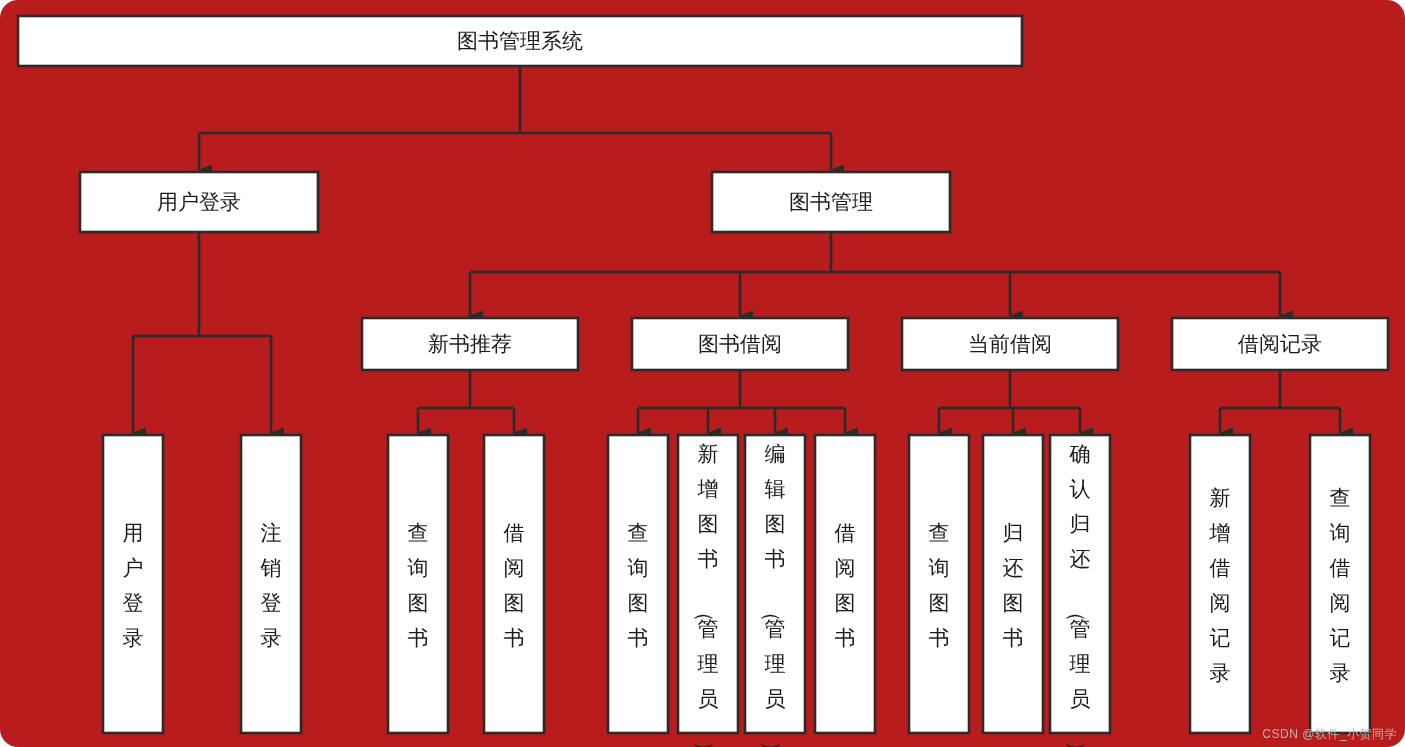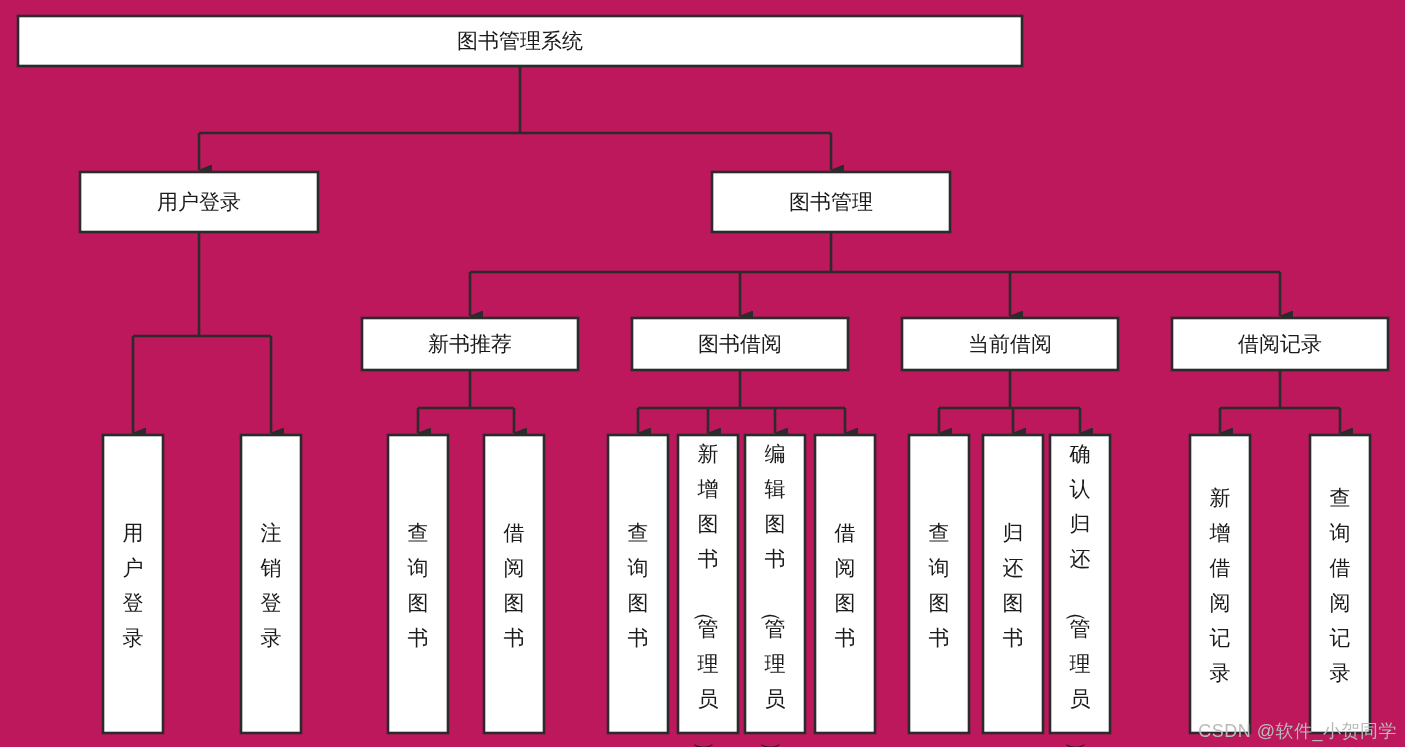--- a/index.html
+++ b/index.html
@@ -4,22 +4,23 @@
 <style>
   html,body{margin:0;padding:0;background:#ffffff;}
   body{
     font-family:"Liberation Sans","DejaVu Sans",sans-serif;
     -webkit-font-smoothing:antialiased;
   }
   #stage{
     position:relative;
     width:1405px;
     height:747px;
-    background:#be185d;
+    background:#b91c1c;
     overflow:hidden;
+    border-radius:18px;
   }
   svg.diagram{
     position:absolute;
     left:0; top:0;
     width:1405px;
     height:747px;
   }
   .node-rect{
     fill:#ffffff;
     stroke:#2b2b2b;
@@ -42,21 +43,21 @@
   .leaf-char{
     font-size:21px;
     fill:#1a1a1a;
     text-anchor:middle;
     font-family:"Liberation Sans","DejaVu Sans",sans-serif;
   }
   .watermark{
     position:absolute;
     right:8px;
     bottom:4px;
-    font-size:18px;
+    font-size:12px;
     color:#b9b9b9;
     letter-spacing:.5px;
     white-space:nowrap;
     font-family:"Liberation Sans","DejaVu Sans",sans-serif;
   }
 </style>
 </head>
 <body>
 
 <div id="stage">

